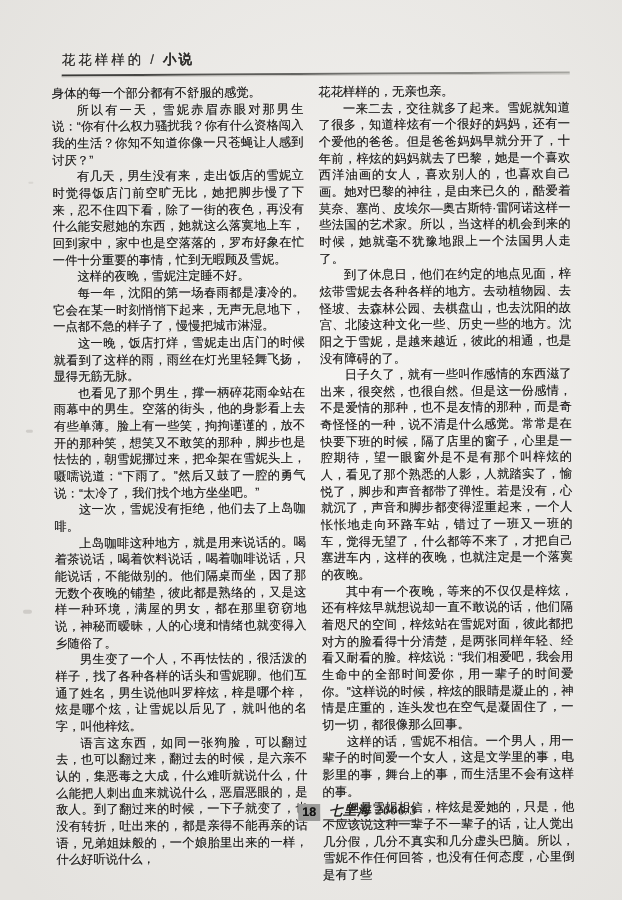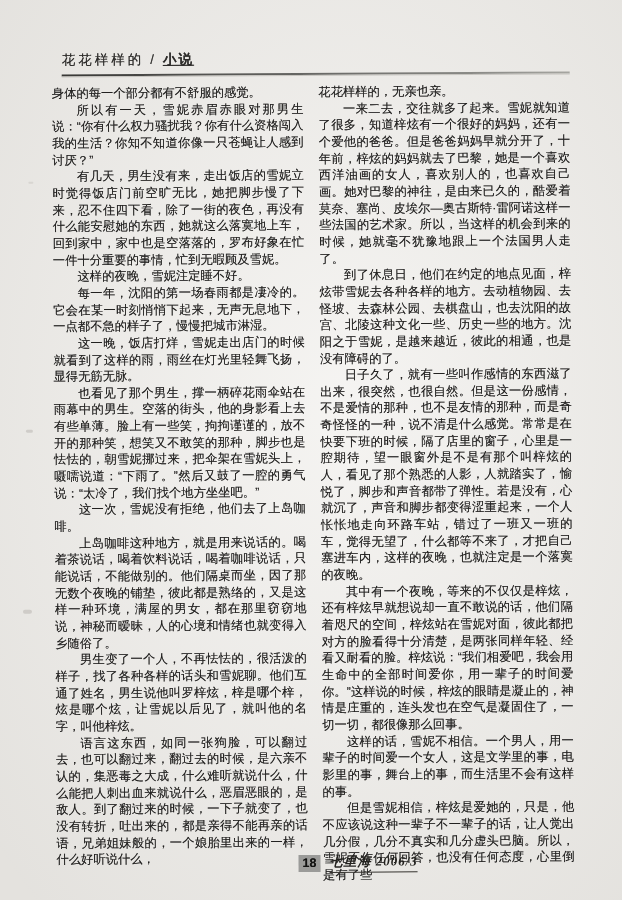--- a/index.html
+++ b/index.html
@@ -28,21 +28,21 @@
   .smudge.s3{left:30px;top:180px;width:5px;height:2px;opacity:.35;}
 
   .header{
     position:absolute; left:64px; top:50px; right:50px;
   }
   .header-line{
     font-size:13.5px; letter-spacing:3px; color:#2c2b29;
     text-shadow:0 0 .5px rgba(0,0,0,.55);
     white-space:nowrap;
   }
-  .header-line .section{font-weight:bold;letter-spacing:2px;text-decoration:underline;}
+  .header-line .section{font-weight:bold;letter-spacing:2px;}
   .header-line .divider{margin:0 6px;color:#3a3938;}
   .header-rule{
     margin-top:5px; height:3px;
     background:linear-gradient(to right,#383836,#6e6e6b 55%,#8f8f8b 85%,#a5a5a0);
     border-bottom:1px solid #c7c5c0;
   }
 
   .columns{
     position:absolute; left:54px; right:50px; top:84px;
     display:flex; gap:15px;
@@ -53,21 +53,21 @@
     line-height:16.65px;
     text-align:justify;
     text-justify:inter-ideograph;
     color:var(--ink);
     text-shadow:0 0 .4px rgba(20,20,20,.5);
     word-break:break-all;
   }
   .para.ind{text-indent:2em;}
 
   .footer{
-    position:absolute; left:296px; top:853px;
+    position:absolute; left:296px; top:802px;
     display:flex; align-items:center; gap:9px;
   }
   .page-number{
     background:var(--page_number_bg);
     color:#121211;
     font-weight:bold;
     font-size:12.5px;
     padding:1px 4px 2px 4px;
     text-shadow:0 0 .5px rgba(0,0,0,.6);
   }

